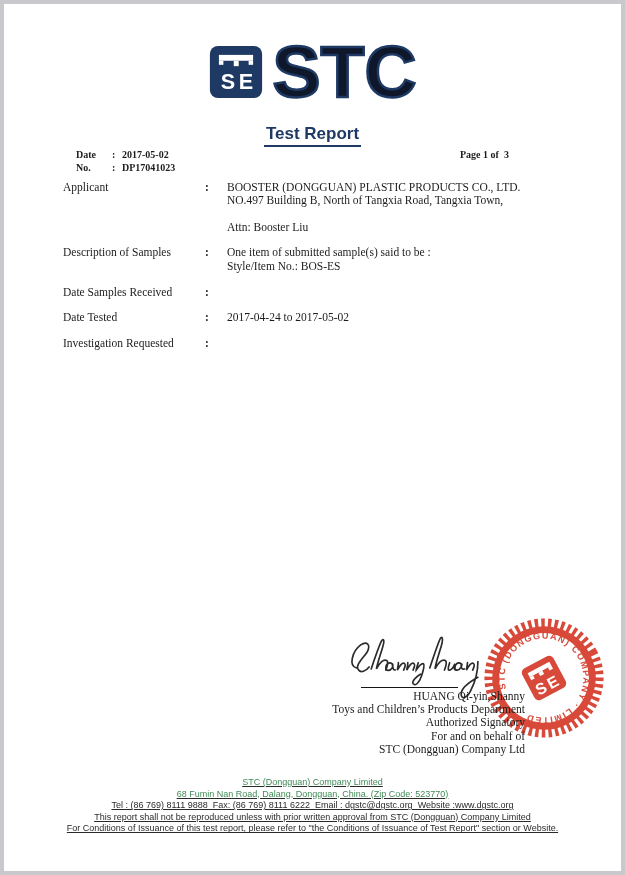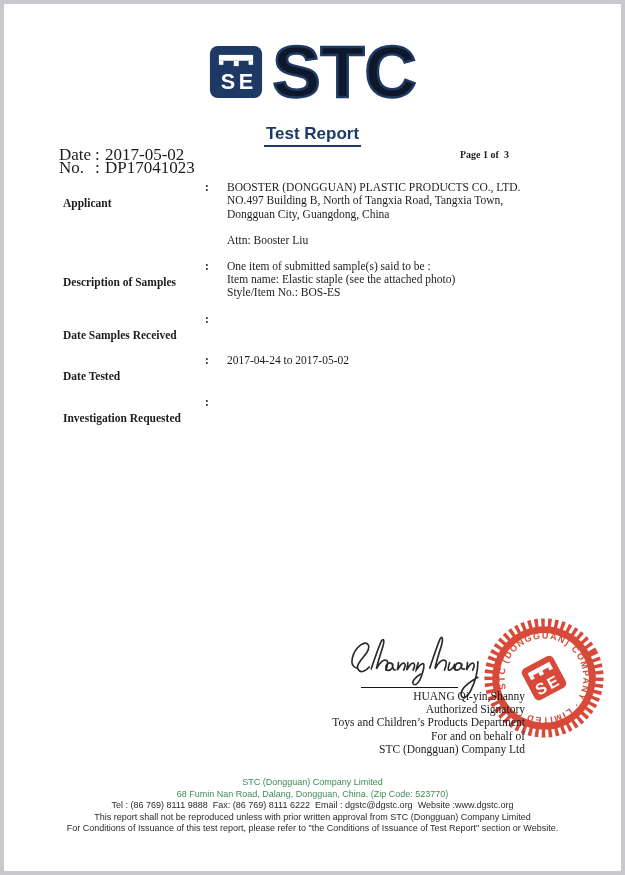--- a/index.html
+++ b/index.html
@@ -16,44 +16,44 @@
     font-family:"Liberation Sans",sans-serif;font-weight:bold;font-size:72px;line-height:64px;
     color:#0f172a;letter-spacing:0px;-webkit-text-stroke:2.5px #1e3a64;
   }
   .report-title-wrap{top:124px;left:0;right:0;text-align:center;}
   .report-title{
     display:inline-block;font-family:"Liberation Sans",sans-serif;font-weight:bold;
     font-size:17px;color:#1e3a64;border-bottom:2px solid #1e3a64;padding:0 2px 1px 2px;
   }
 
   
-  .meta-block{top:148px;left:59px;font-weight:normal;font-size:17px;line-height:13.4px;}
+  .meta-block{top:148px;left:76px;font-weight:bold;font-size:10px;line-height:13.4px;}
   .meta-line{display:grid;grid-template-columns:36px 10px auto;}
   .page-label{top:149px;left:460px;font-weight:bold;font-size:10px;white-space:pre;}
 
   
   .fields{top:181px;left:63px;width:505px;font-size:11.5px;line-height:13.4px;}
   .row{display:grid;grid-template-columns:142px 22px auto;}
-  .row .lbl{font-weight:bold;margin-top:16px;}
+  .row .lbl{font-weight:normal;}
   .row .col{font-weight:bold;}
   .attn-gap{height:13px;}
   .m-desc{margin-top:12px;}
   .m-recv{margin-top:13px;}
   .m-test{margin-top:12px;}
   .m-inv{margin-top:12px;}
 
   
   .sig-svg{left:344px;top:624px;width:136px;height:68px;overflow:visible;z-index:2;}
   .sig-line{left:361px;top:687px;width:97px;border-top:1.5px solid #161616;z-index:2;}
   .sig-text{left:300px;top:690px;width:225px;text-align:right;font-size:11.5px;line-height:13.2px;z-index:2;}
   .stamp-svg{left:480px;top:614px;width:128px;height:128px;z-index:1;opacity:0.95;}
 
   
   .footer{top:777px;left:0;right:0;text-align:center;font-family:"Liberation Sans",sans-serif;
-          font-size:9px;line-height:11.6px;color:#2a2a2a;}
+          font-size:9px;line-height:11.6px;color:#2a2a2a;text-decoration:underline;}
   .footer .green{color:#3f8b55;}
   .footer div{white-space:pre-wrap;}
 </style>
 </head>
 <body>
 
 <div class="frame"></div>
 
 <div class="abs logo-block">
   <svg width="54" height="54" viewBox="0 0 60 60">
@@ -87,32 +87,30 @@
 <div class="abs page-label">Page 1 of  3</div>
 
 <div class="abs fields">
 
   <div class="row">
     <span class="lbl">Applicant</span>
     <span class="col">:</span>
     <span>
       <div>BOOSTER (DONGGUAN) PLASTIC PRODUCTS CO., LTD.</div>
       <div>NO.497 Building B, North of Tangxia Road, Tangxia Town,</div>
-      <div>Dongguan City, Guangdong, China</div>
       <div class="attn-gap"></div>
       <div>Attn: Booster Liu</div>
     </span>
   </div>
 
   <div class="row m-desc">
     <span class="lbl">Description of Samples</span>
     <span class="col">:</span>
     <span>
       <div>One item of submitted sample(s) said to be :</div>
-      <div>Item name: Elastic staple (see the attached photo)</div>
       <div>Style/Item No.: BOS-ES</div>
     </span>
   </div>
 
   <div class="row m-recv">
     <span class="lbl">Date Samples Received</span>
     <span class="col">:</span>
   </div>
 
   <div class="row m-test">
@@ -160,22 +158,22 @@
     <path d="M101,37 C100,40 99,43 100,44 C102,45 105,41 106,38 C105,42 105,44 107,44"></path>
     <path d="M112,38 C109,36 106,38 106,42 C106,45 110,45 112,41 C113,39 113,38 112,38 C112,41 112,44 115,43"></path>
     <path d="M118,37 C118,40 117,43 117,44 C119,40 122,36 124,38 C125,39 124,42 123,44"></path>
     <path d="M128,36 C128,44 126,54 121,64 C117,72 112,72 112,67 C112,62 119,56 128,51"></path>
   </g>
 </svg>
 <div class="abs sig-line"></div>
 
 <div class="abs sig-text">
   <div>HUANG Qi-yin,Shanny</div>
+  <div>Toys and Children’s Products Department</div>
   <div>Authorized Signatory</div>
-  <div>Toys and Children’s Products Department</div>
   <div>For and on behalf of</div>
   <div>STC (Dongguan) Company Ltd</div>
 </div>
 
 <div class="abs footer">
   <div class="green">STC (Dongguan) Company Limited</div>
   <div class="green">68 Fumin Nan Road, Dalang, Dongguan, China. (Zip Code: 523770)</div>
   <div>Tel : (86 769) 8111 9888  Fax: (86 769) 8111 6222  Email : dgstc@dgstc.org  Website :www.dgstc.org</div>
   <div>This report shall not be reproduced unless with prior written approval from STC (Dongguan) Company Limited</div>
   <div>For Conditions of Issuance of this test report, please refer to "the Conditions of Issuance of Test Report" section or Website.</div>

